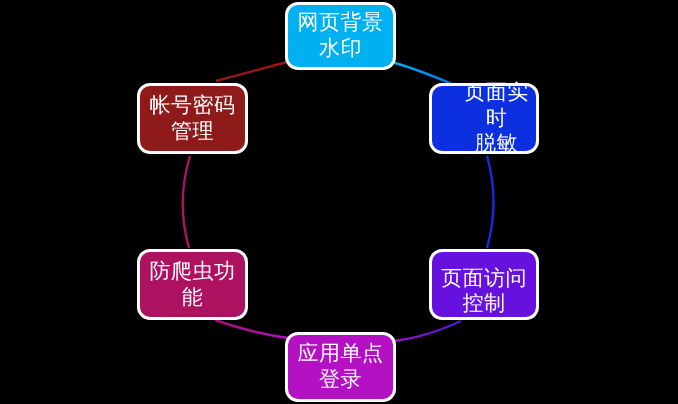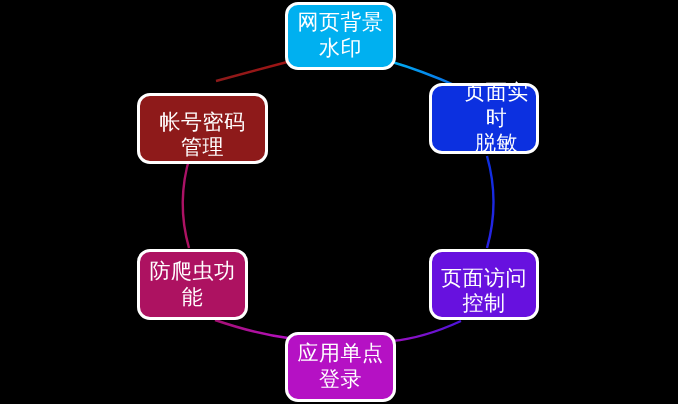--- a/index.html
+++ b/index.html
@@ -46,21 +46,21 @@
     display: block;
     padding: 0 6px;
     white-space: pre-line;
   }
   
   #node-watermark      { left: 285px; top: 2px;   width: 111px; height: 68px; }
   #node-masking        { left: 429px; top: 83px;  width: 110px; height: 71px; padding-left: 25px; }
   #node-access-control { left: 429px; top: 249px; width: 110px; height: 71px; }
   #node-sso            { left: 285px; top: 332px; width: 111px; height: 70px; }
   #node-anti-crawler   { left: 137px; top: 249px; width: 111px; height: 71px; }
-  #node-account        { left: 137px; top: 93px;  width: 131px; height: 71px; align-items: flex-end; }
+  #node-account        { left: 137px; top: 83px;  width: 111px; height: 71px; }
 </style>
 </head>
 <body>
 
 <div id="canvas" style="background: rgb(0, 0, 0);">
 
   <svg id="connectors" viewBox="0 0 678 404" width="678" height="404">
     <defs>
       <linearGradient id="grad-account-watermark" gradientUnits="userSpaceOnUse" x1="218" y1="80" x2="292" y2="60">
         <stop offset="0" stop-color="#8E1A1A"></stop>

